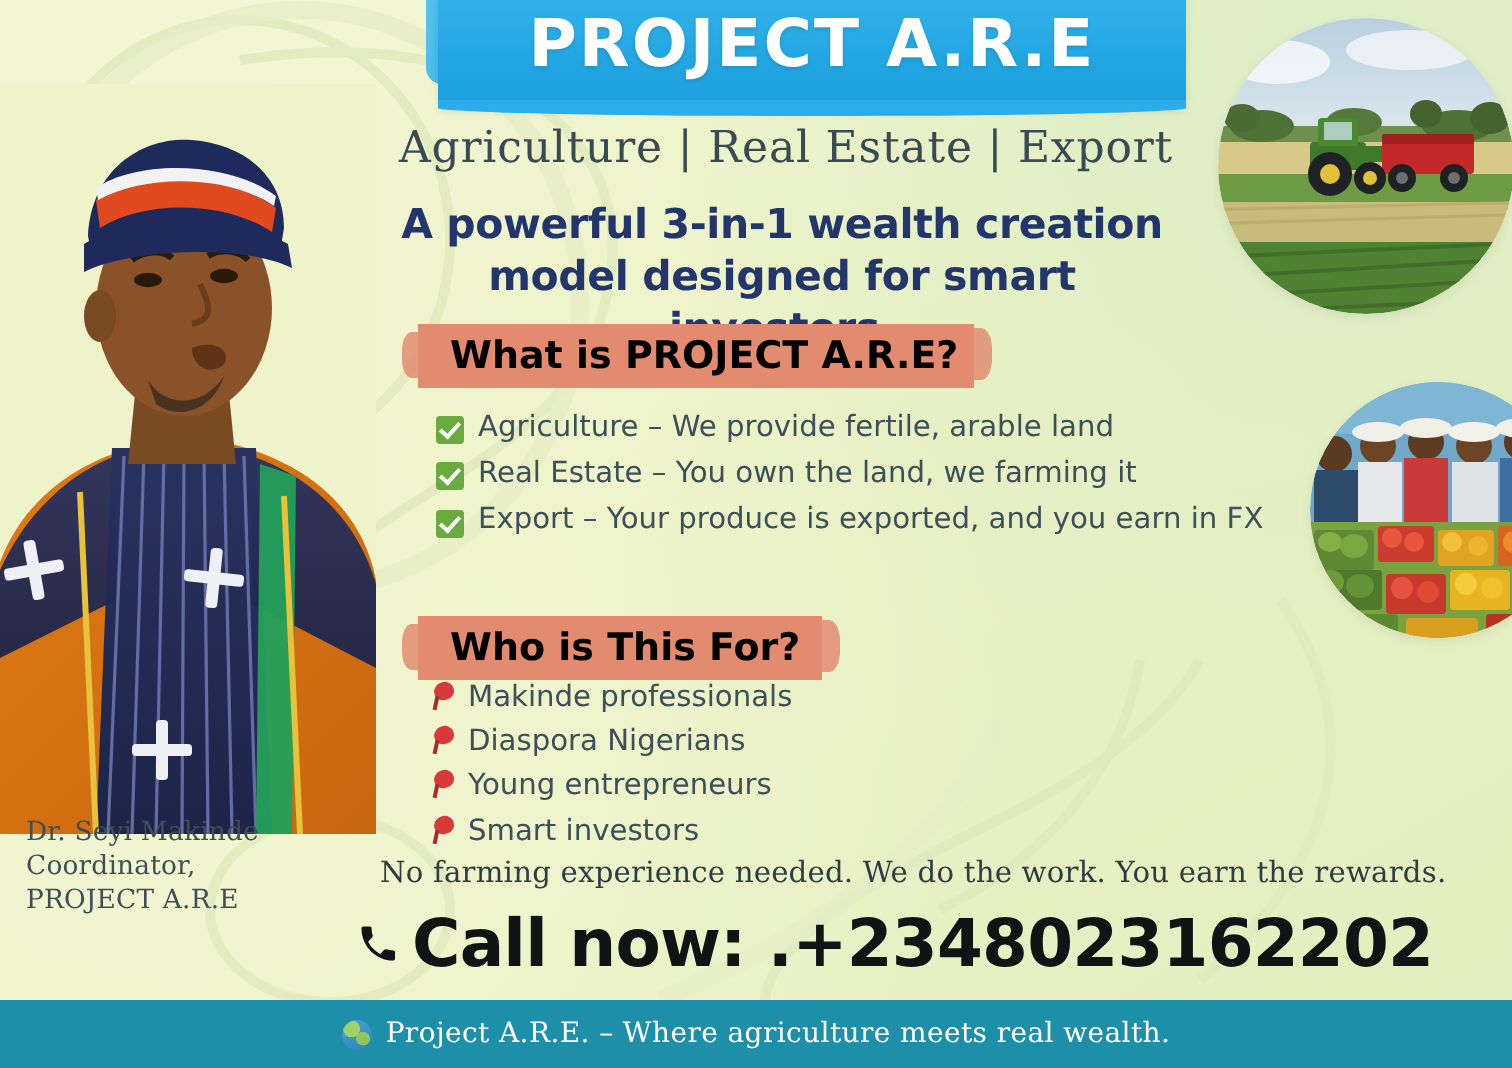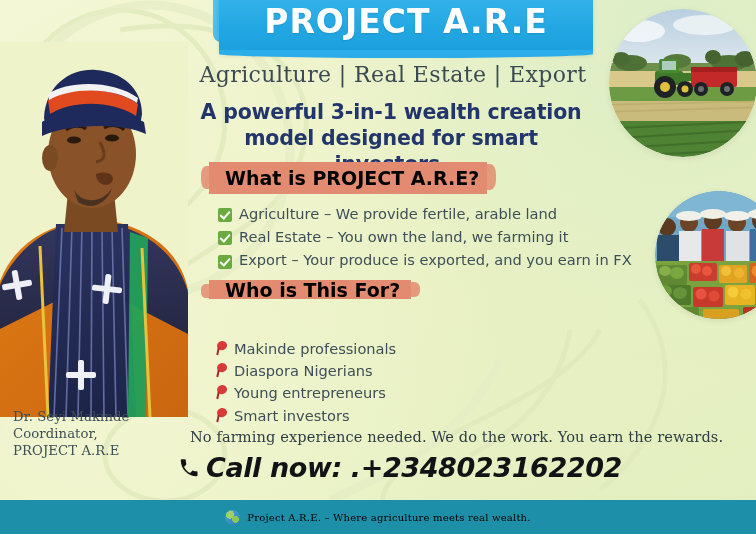--- a/index.html
+++ b/index.html
@@ -146,23 +146,23 @@
   }
   #hl-what {
     left: 209px;
     top: 162px;
     width: 278px;
     height: 32px;
     font-size: 19px;
   }
   #hl-who {
     left: 209px;
-    top: 280px;
+    top: 308px;
     width: 202px;
-    height: 19px;
+    height: 32px;
     font-size: 19px;
   }
 
   
   .check-list {
     position: absolute;
     left: 218px;
     top: 205px;
     width: 420px;
   }
@@ -336,24 +336,23 @@
   .cta-phone-icon {
     width: 22px;
     height: 22px;
     margin-right: 6px;
     color: #111315;
     flex: 0 0 auto;
   }
   .cta-text {
     color: #111315;
     font-weight: bold;
-    font-size: 27px;
+    font-size: 33px;
     letter-spacing: -0.4px;
     white-space: nowrap;
-    font-style: italic;
   }
 
   
   .footer {
     position: absolute;
     left: 0;
     bottom: 0;
     width: 756px;
     height: 34px;
     background: #1d8fa8;
@@ -366,23 +365,23 @@
     height: 15px;
     border-radius: 50%;
     margin-right: 7px;
     flex: 0 0 auto;
     background:
       radial-gradient(circle at 32% 30%, #9fd36a 0 28%, transparent 29%),
       radial-gradient(circle at 70% 62%, #8cc65c 0 24%, transparent 25%),
       linear-gradient(150deg, #4aa7d8 0%, #2f7fb8 100%);
   }
   .footer-text {
-    color: #000000;
+    color: #ffffff;
     font-family: "DejaVu Serif", serif;
-    font-size: 10px;
+    font-size: 14px;
     letter-spacing: 0.2px;
   }
 </style>
 </head>
 <body>
 
 <div class="flyer">
 
   <svg class="bg-swirls" width="756" height="534" viewBox="0 0 756 534">
     <g fill="none" stroke="#dfe9bb" stroke-width="5" opacity="0.75">

